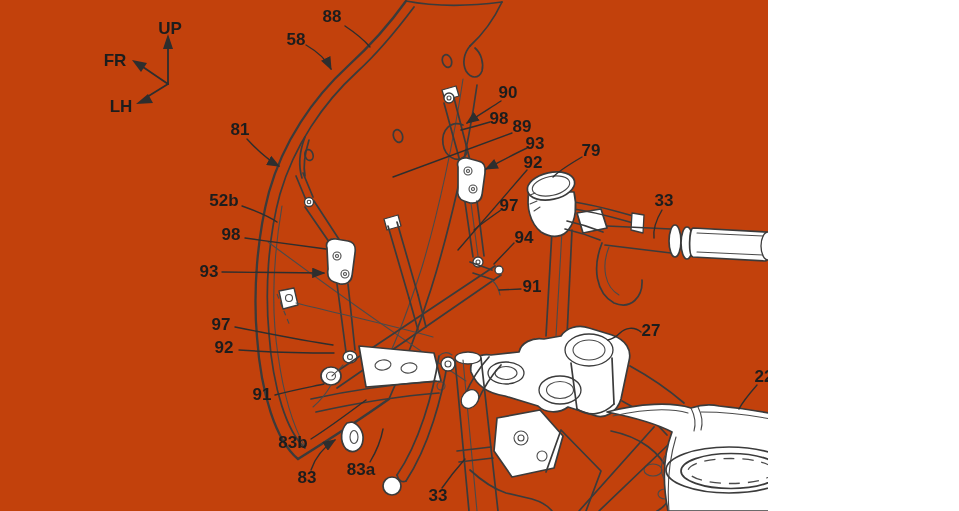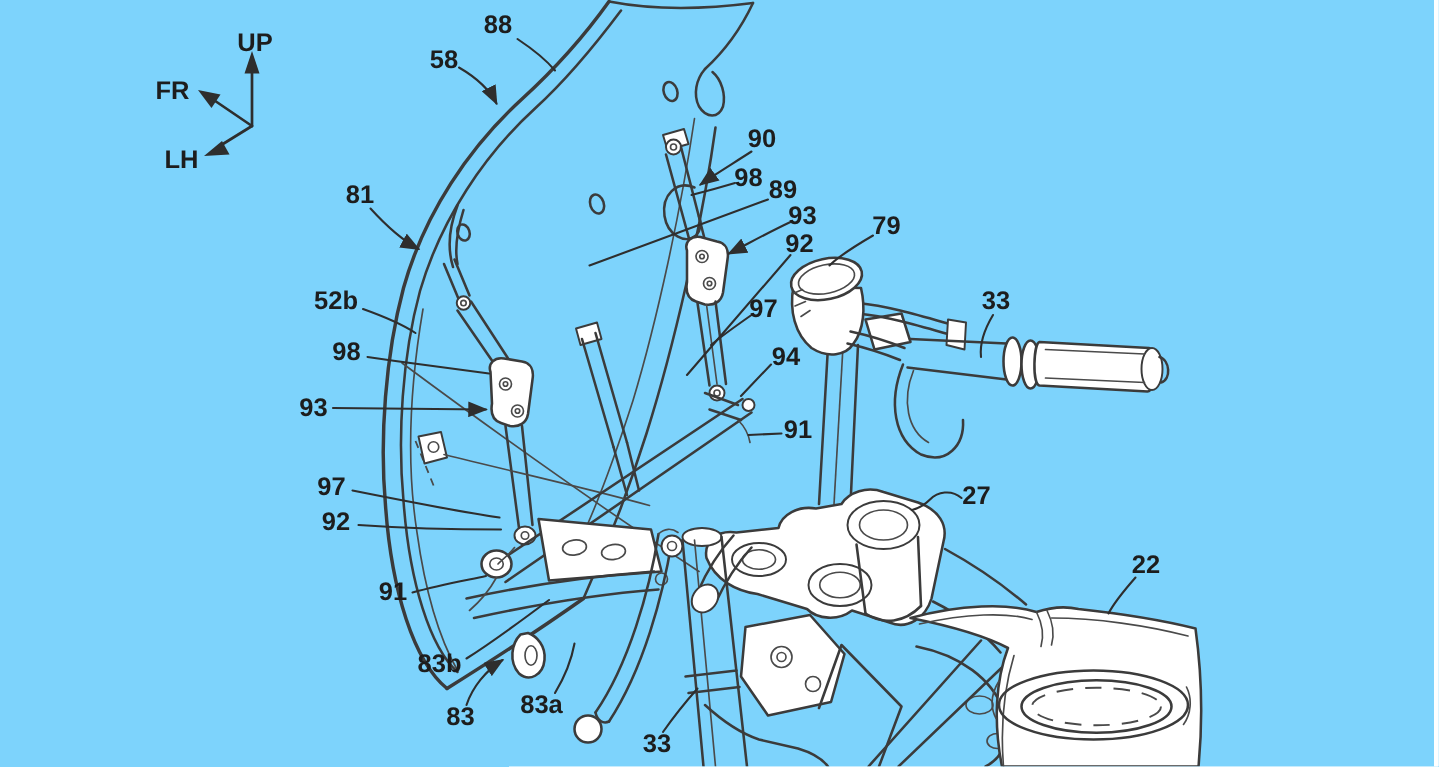--- a/index.html
+++ b/index.html
@@ -1,16 +1,16 @@
 <!DOCTYPE html>
 <html><head>
 <meta charset="utf-8">
 <style>
   html,body{margin:0;padding:0;background:#ffffff;}
-  .stage{position:relative;width:956px;height:511px;background:#7dd3fc;overflow:hidden;
+  .stage{position:relative;width:768px;height:511px;background:#c2410c;overflow:hidden;
          font-family:"Liberation Sans",sans-serif;}
   svg{display:block;width:959px;height:511px;}
   .ln{fill:none;stroke:#3b3b3b;stroke-width:1.7;stroke-linecap:round;stroke-linejoin:round;}
   .thick{fill:none;stroke:#3b3b3b;stroke-width:2.3;stroke-linecap:round;stroke-linejoin:round;}
   .thin{fill:none;stroke:#4a4a4a;stroke-width:1.1;stroke-linecap:round;stroke-linejoin:round;}
   .wf{fill:#ffffff;stroke:#3b3b3b;stroke-width:1.7;stroke-linejoin:round;}
   .wfthin{fill:#ffffff;stroke:#3b3b3b;stroke-width:1.3;stroke-linejoin:round;}
   .dash{fill:none;stroke:#4a4a4a;stroke-width:1.2;stroke-dasharray:5 4;}
   .capdash{fill:none;stroke:#4a4a4a;stroke-width:1.3;stroke-dasharray:11 8;}
   .leader{fill:none;stroke:#2e2e2e;stroke-width:1.4;stroke-linecap:round;}

